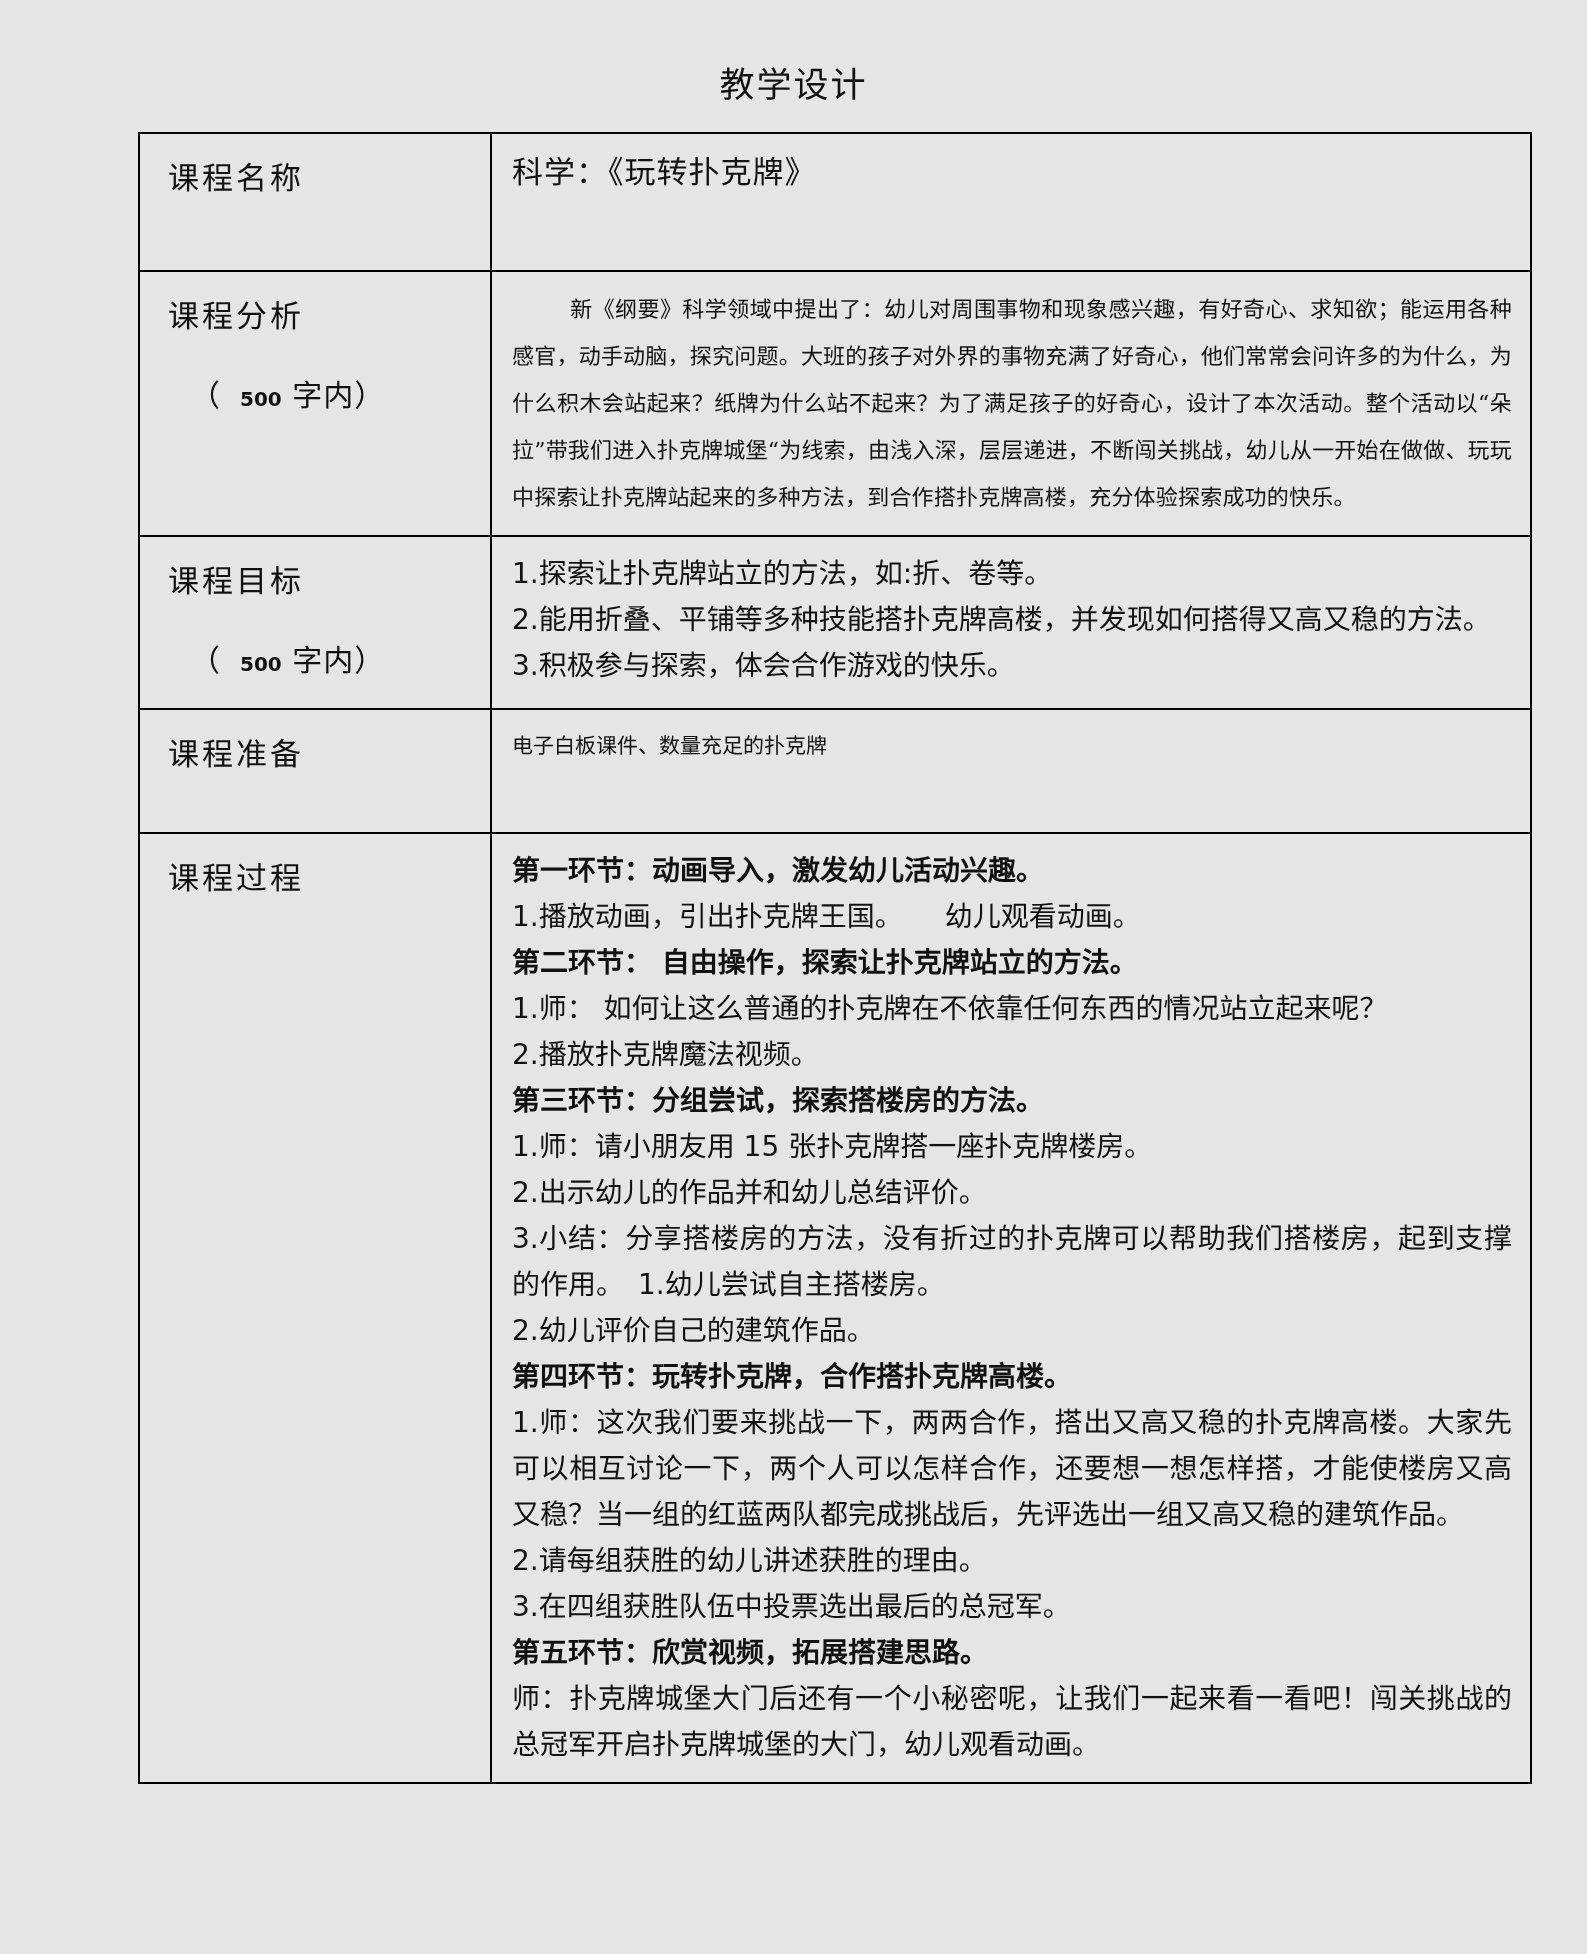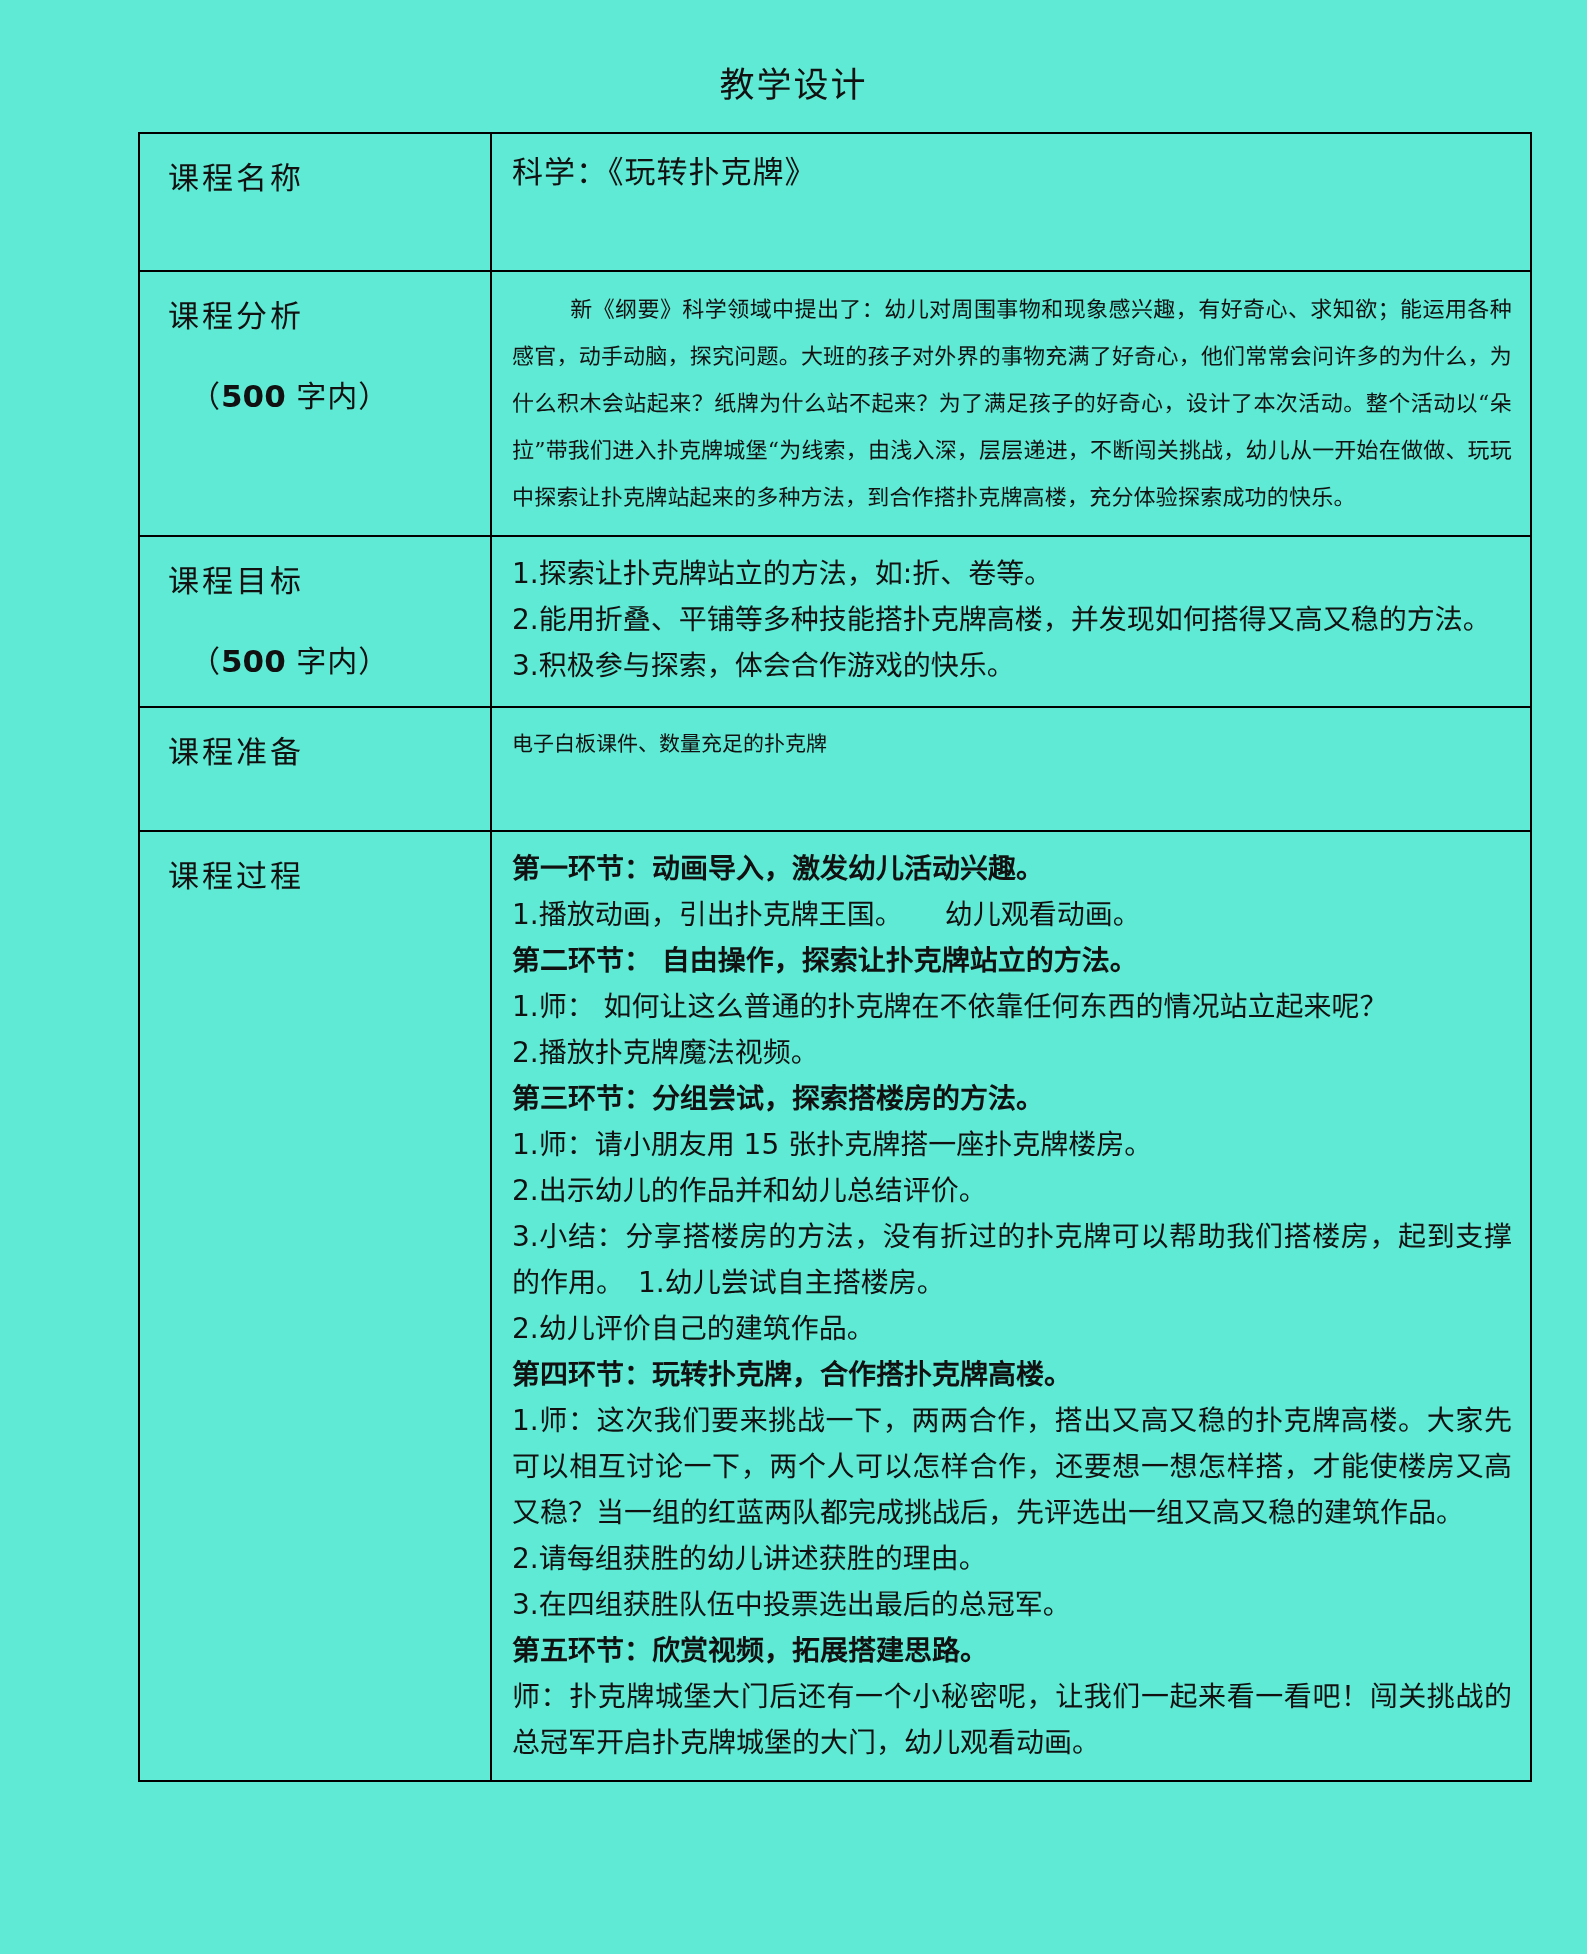--- a/index.html
+++ b/index.html
@@ -16,21 +16,21 @@
     color: #000000;
     -webkit-font-smoothing: antialiased;
   }
 
   .page {
     position: absolute;
     left: 0;
     top: 0;
     width: 1587px;
     height: 1954px;
-    background: #5eead4;
+    background: #e5e5e5;
     overflow: hidden;
   }
 
   
   .doc-title {
     position: absolute;
     left: 0;
     top: 62px;
     width: 1587px;
     text-align: center;
@@ -81,22 +81,23 @@
     line-height: 44px;
     letter-spacing: 1px;
     color: #111111;
     margin-top: 36px;
     padding-left: 22px;
     white-space: nowrap;
   }
   .label-sub .num {
     font-family: "DejaVu Sans", "Liberation Sans", sans-serif;
     font-weight: 700;
-    font-size: 31px;
+    font-size: 20px;
     letter-spacing: 0px;
+    margin-left: 19px;
   }
 
   
   .serif-body {
     font-family: "DejaVu Serif", "Liberation Serif", serif;
     font-size: 22px;
     line-height: 47px;
     letter-spacing: 0.2px;
     color: #111111;
     text-align: justify;

